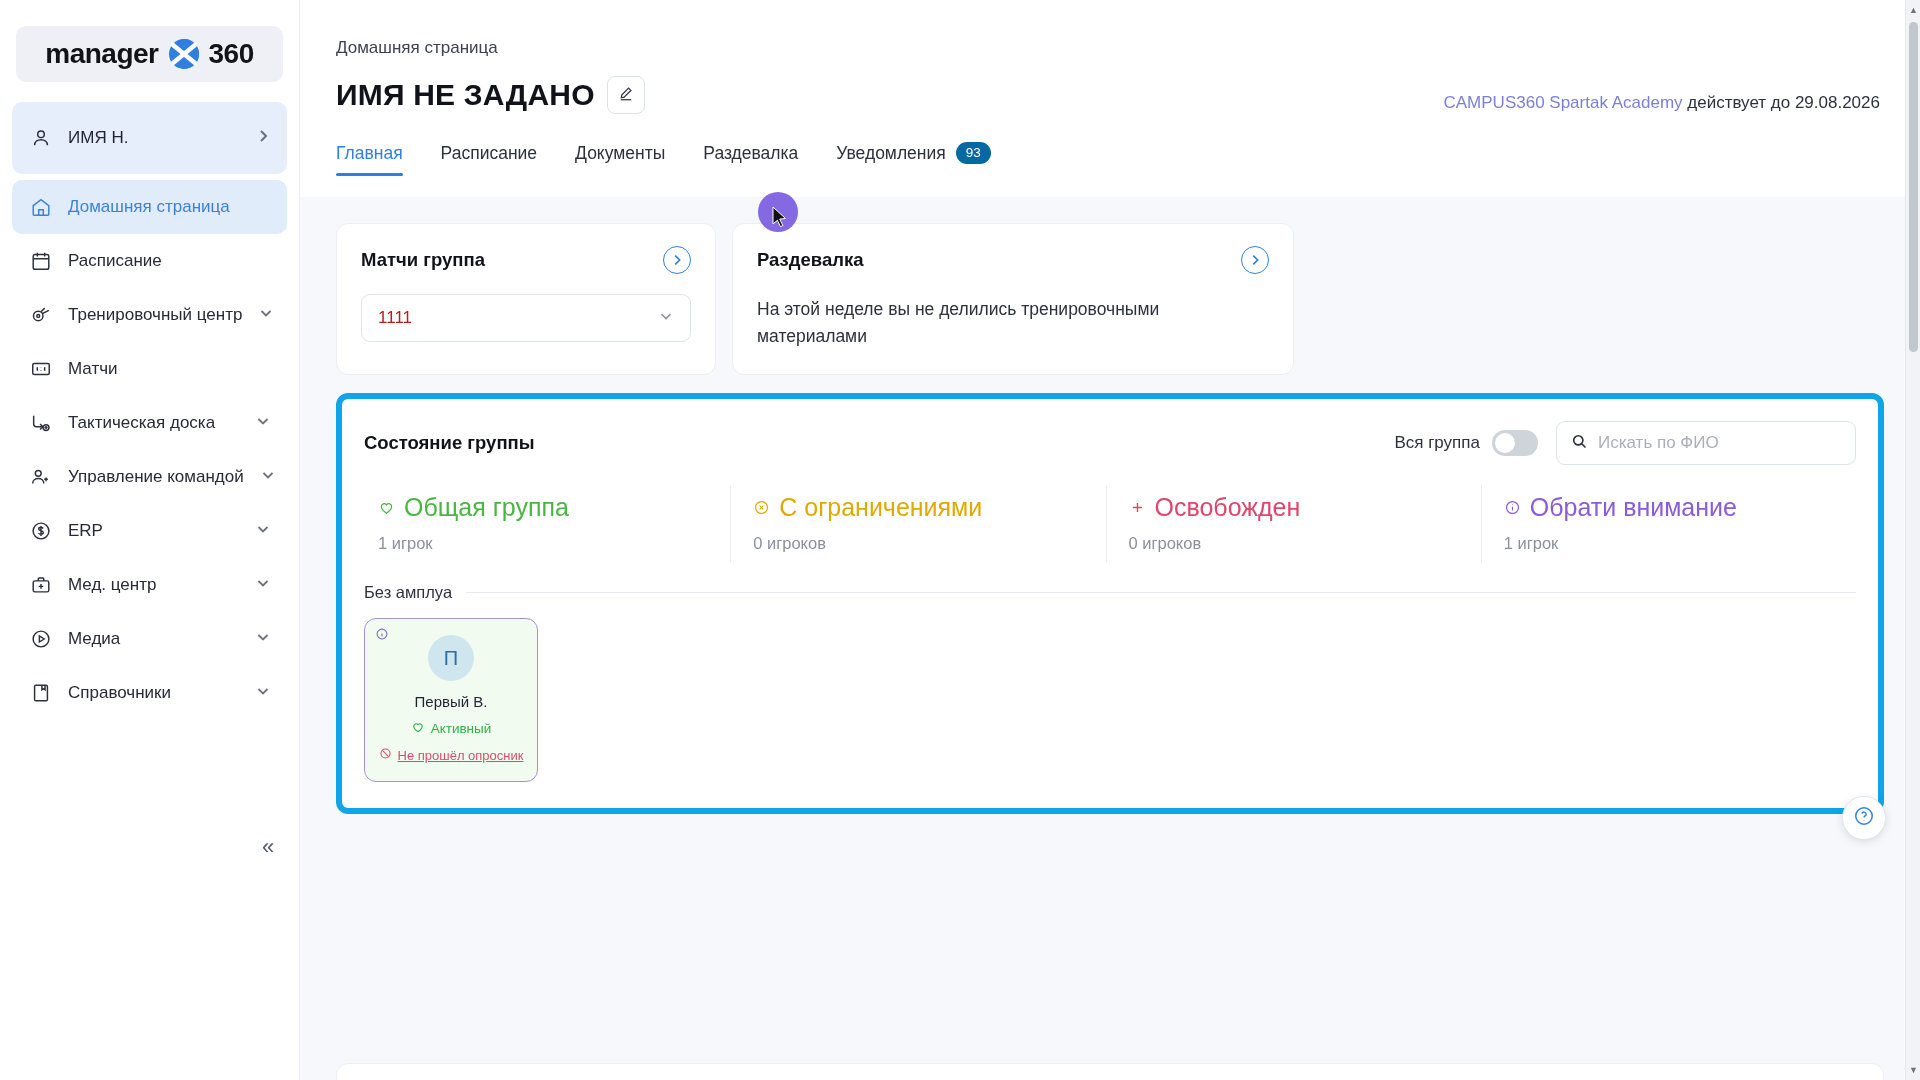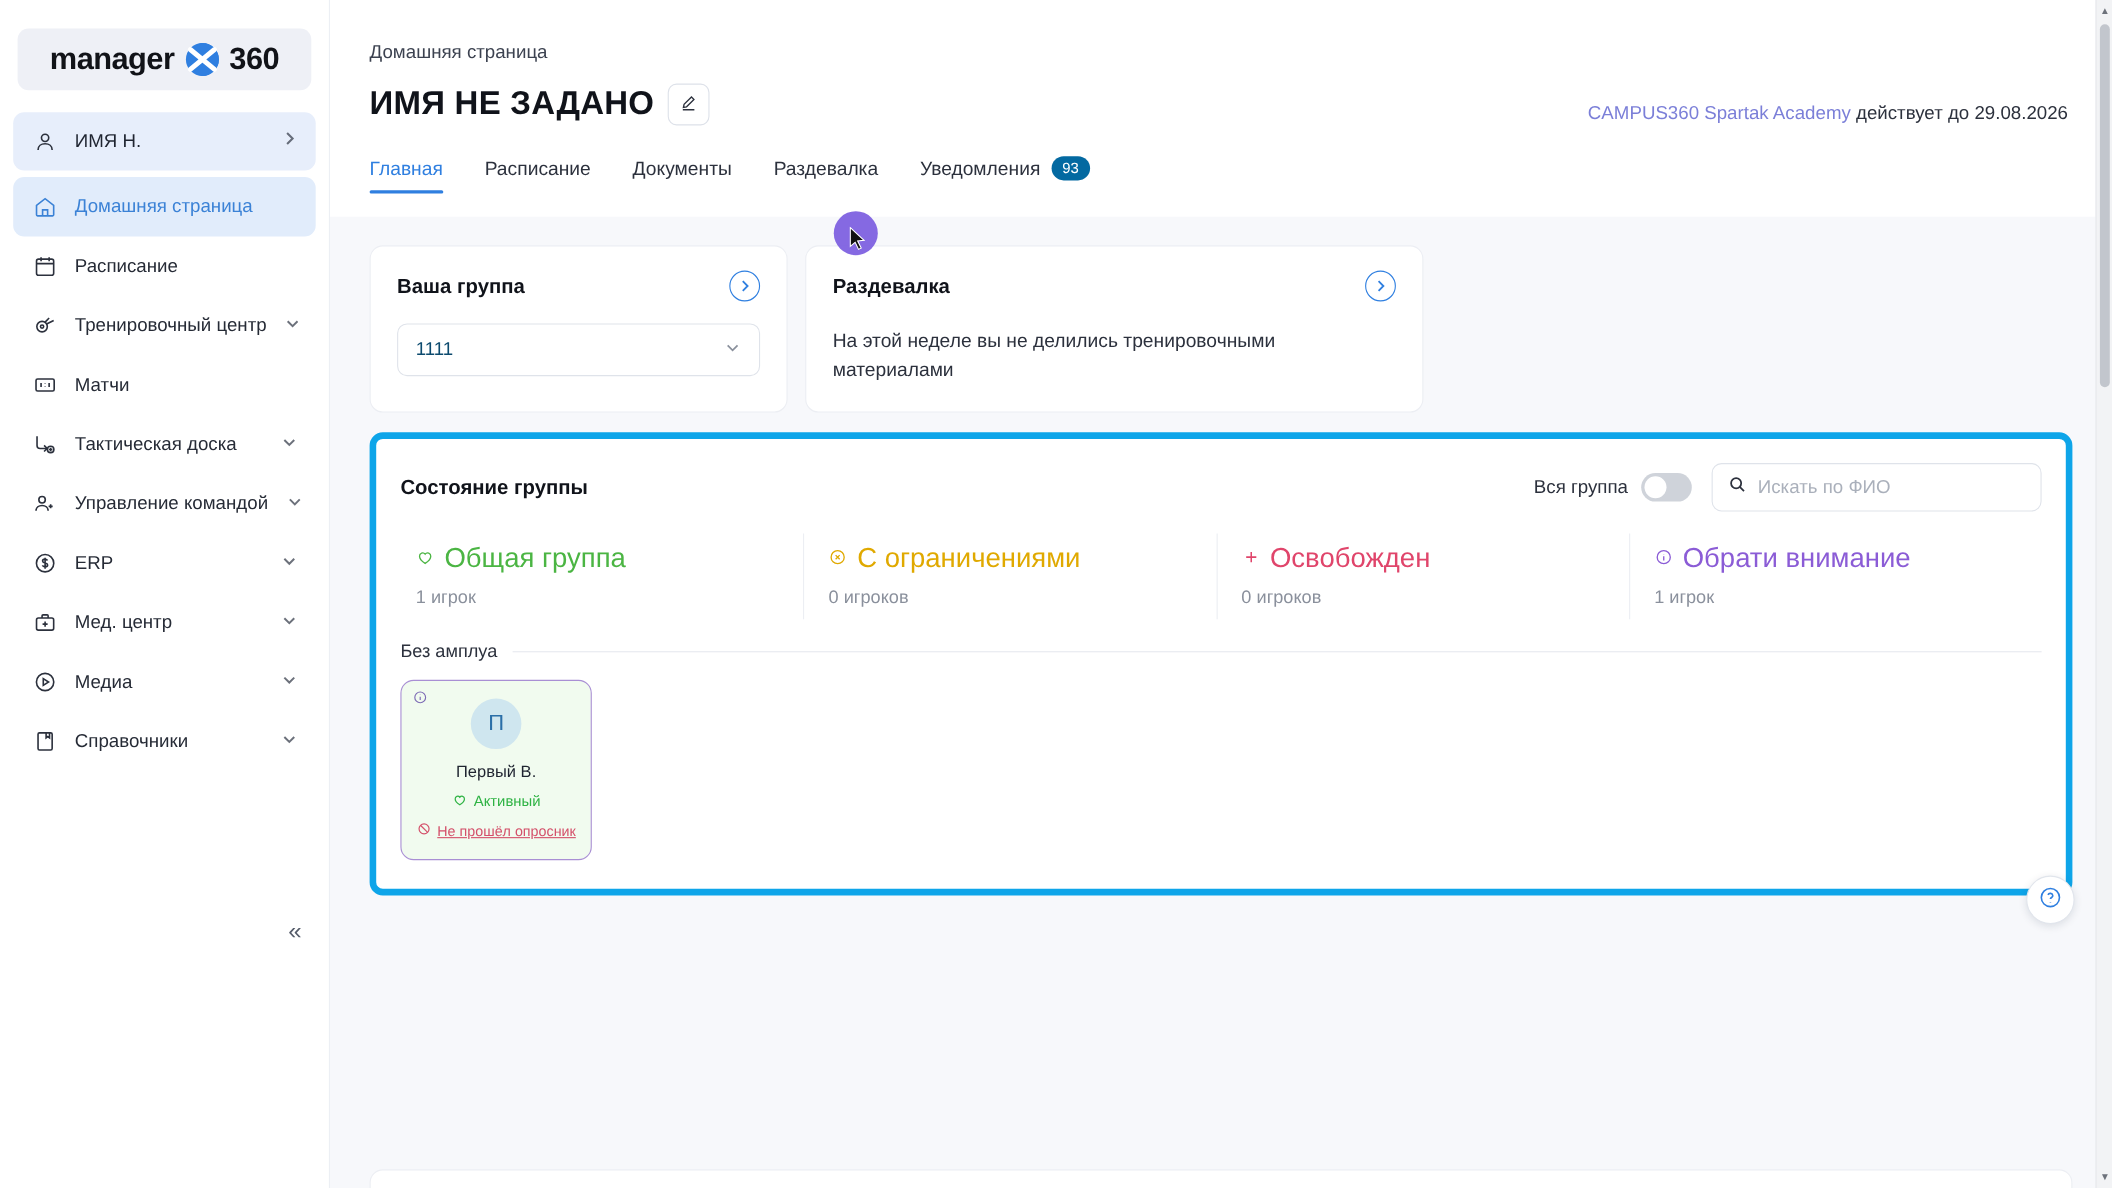--- a/index.html
+++ b/index.html
@@ -30,21 +30,21 @@
     gap: 8px;
   }
   .logo-text {
     font-size: 28px; font-weight: 700; letter-spacing: -0.5px; color: #111318;
   }
   .logo-globe {
     width: 34px; height: 34px; flex: 0 0 34px;
   }
   .user-row {
     margin: 10px 12px 0 12px;
-    height: 53px;
+    height: 72px;
     background: #e7eefb;
     border-radius: 10px;
     display: flex; align-items: center;
     padding: 0 16px 0 18px;
     gap: 16px;
     cursor: pointer;
   }
   .user-row .uname {
     flex: 1; font-size: 17px; color: #1f2430;
   }
@@ -136,21 +136,21 @@
   .card-head { display: flex; align-items: center; justify-content: space-between; }
   .card-title { font-size: 18.5px; font-weight: 700; color: #10131a; }
   .go-circle {
     width: 28px; height: 28px; border-radius: 50%; border: 1.6px solid #2f7fe0;
     display: flex; align-items: center; justify-content: center; cursor: pointer;
     color: #2f7fe0;
   }
   .select-box {
     margin-top: 20px; height: 48px; border: 1px solid #dfe3ea; border-radius: 9px;
     display: flex; align-items: center; justify-content: space-between;
-    padding: 0 16px; font-size: 17px; color: #0c4a6e; cursor: pointer; background:#fff;
+    padding: 0 16px; font-size: 17px; color: #b91c1c; cursor: pointer; background:#fff;
   }
   .locker-text {
     margin-top: 22px; font-size: 17.5px; color: #2c313d; line-height: 1.55; max-width: 470px;
   }
 
   .panel {
     margin-top: 18px; background: #fff; border: 6px solid #0ea5e9; border-radius: 12px;
     padding: 22px 22px 26px 22px;
   }
   .panel-head { display: flex; align-items: center; }
@@ -463,21 +463,21 @@
       <span class="tab-badge">93</span>
     </div>
   </div>
 
   <div class="content">
 
     <div class="card-row">
 
       <section class="card card-group">
         <div class="card-head">
-          <div class="card-title">Ваша группа</div>
+          <div class="card-title">Матчи группа</div>
           <div class="go-circle">
             <svg width="14" height="14" viewBox="0 0 16 16" fill="none" stroke="#2f7fe0" stroke-width="1.9">
                 <path d="M6 3l5 5-5 5"></path>
               </svg>
           </div>
         </div>
         <div class="select-box">
           <span>1111</span>
           <span>
             <svg width="16" height="16" viewBox="0 0 16 16" fill="none" stroke="#8a909c" stroke-width="1.6">

